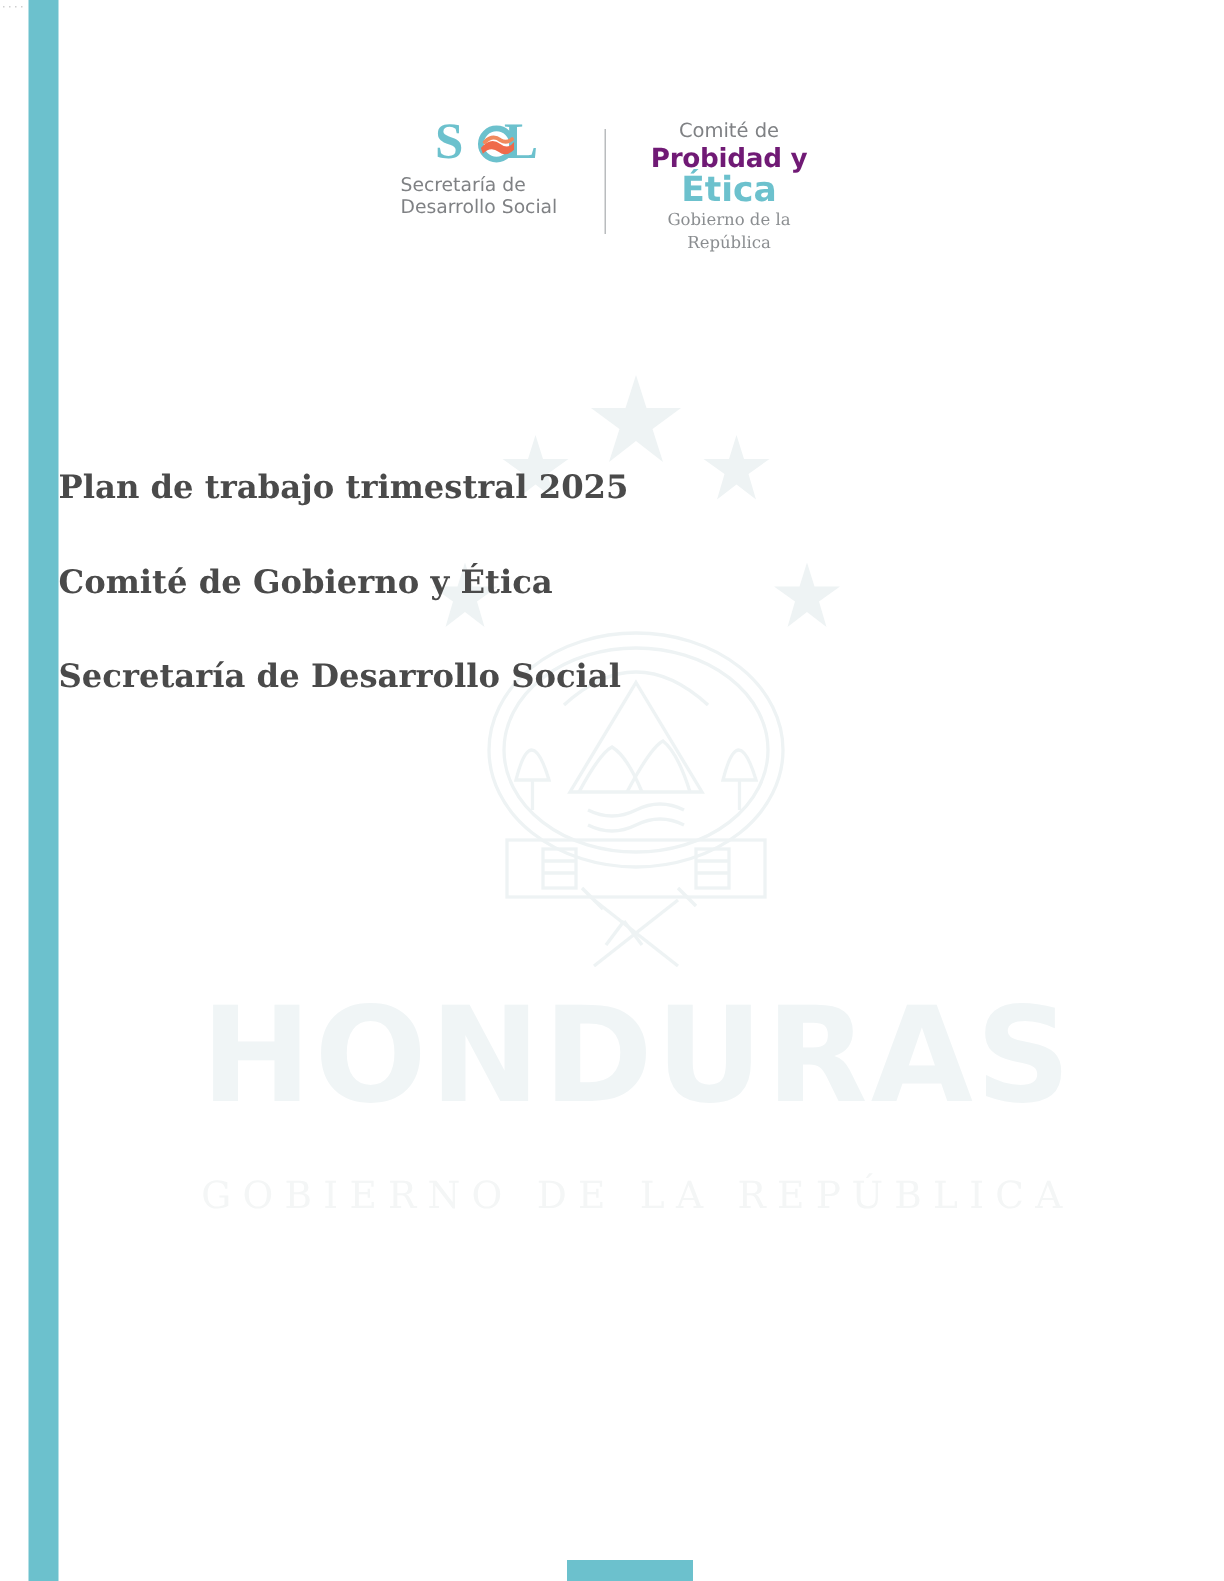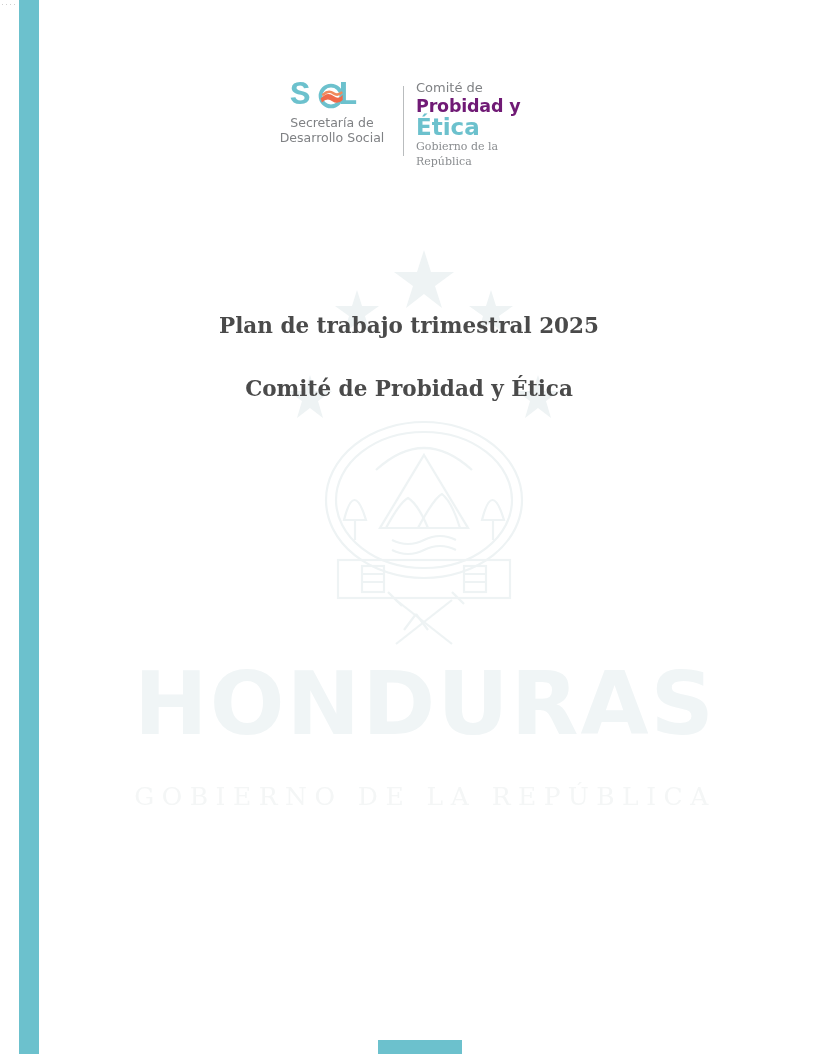--- a/index.html
+++ b/index.html
@@ -57,21 +57,21 @@
     position: absolute;
     left: 0;
     top: 0;
     width: 130px;
     height: 85px;
   }
   .sol-word {
     position: absolute;
     left: 24px;
     top: 0;
-    font-family: Liberation Mono, monospace;
+    font-family: Liberation Serif, serif;
     font-weight: bold;
     font-size: 34px;
     letter-spacing: -1px;
     color: #6cc1cd;
     line-height: 34px;
   }
   .sol-word .ell { color: #6cc1cd; }
   
   .sol-o {
     position: absolute;
@@ -82,35 +82,36 @@
   }
   .sol-sub {
     position: absolute;
     left: 1px;
     top: 37px;
     width: 130px;
     font-family: "DejaVu Sans", sans-serif;
     font-size: 12.5px;
     line-height: 15px;
     color: #7f8184;
-    text-align: center;
+    text-align: left;
   }
   .divider {
     position: absolute;
     left: 137px;
     top: 8px;
     width: 1px;
     height: 70px;
     background: #b9bcbe;
   }
   .logo-right {
     position: absolute;
     left: 150px;
     top: 2px;
     width: 140px;
+    text-align: center;
   }
   .cp-line1 {
     font-family: "DejaVu Sans", sans-serif;
     font-size: 13px;
     color: #7f8184;
     line-height: 16px;
   }
   .cp-line2 {
     font-family: "DejaVu Sans", sans-serif;
     font-size: 17.5px;
@@ -168,21 +169,21 @@
     color: #f4f6f6;
     letter-spacing: 7.5px;
   }
 
   
   .title-block {
     position: absolute;
     left: 39px;
     top: 300px;
     width: 740px;
-    text-align: center;
+    text-align: left;
   }
   .title-block p {
     margin: 0 0 12px 0;
     font-family: "DejaVu Serif", serif;
     font-weight: bold;
     font-size: 21.5px;
     line-height: 51px;
     color: #4a4a4a;
   }
 
@@ -271,16 +272,17 @@
   <div class="logo-right">
     <div class="cp-line1">Comité de</div>
     <div class="cp-line2">Probidad y</div>
     <div class="cp-line3">Ética</div>
     <div class="cp-line4">Gobierno de la República</div>
   </div>
 </div>
 
 <div class="title-block">
   <p>Plan de trabajo trimestral 2025</p>
-  <p>Comité de Probidad y Ética</p>
+  <p>Comité de Gobierno y Ética</p>
+  <p>Secretaría de Desarrollo Social</p>
 </div>
 
 <div class="bottom-block"></div>
 
 </body></html>

